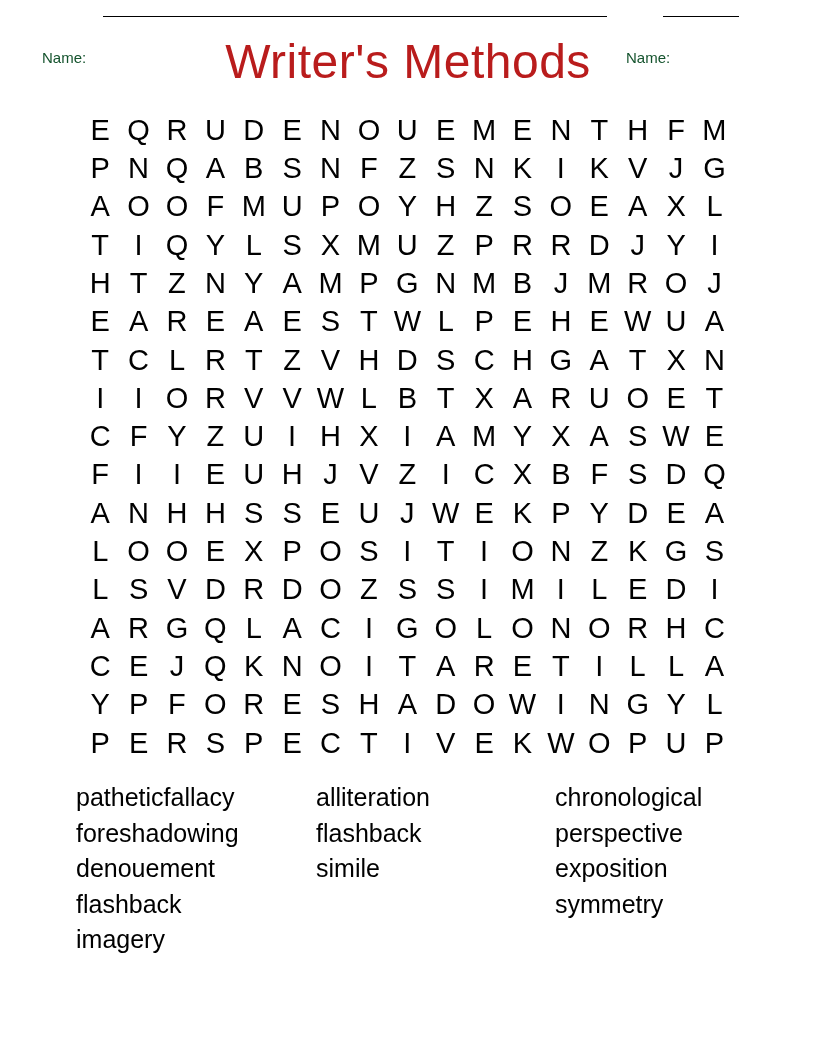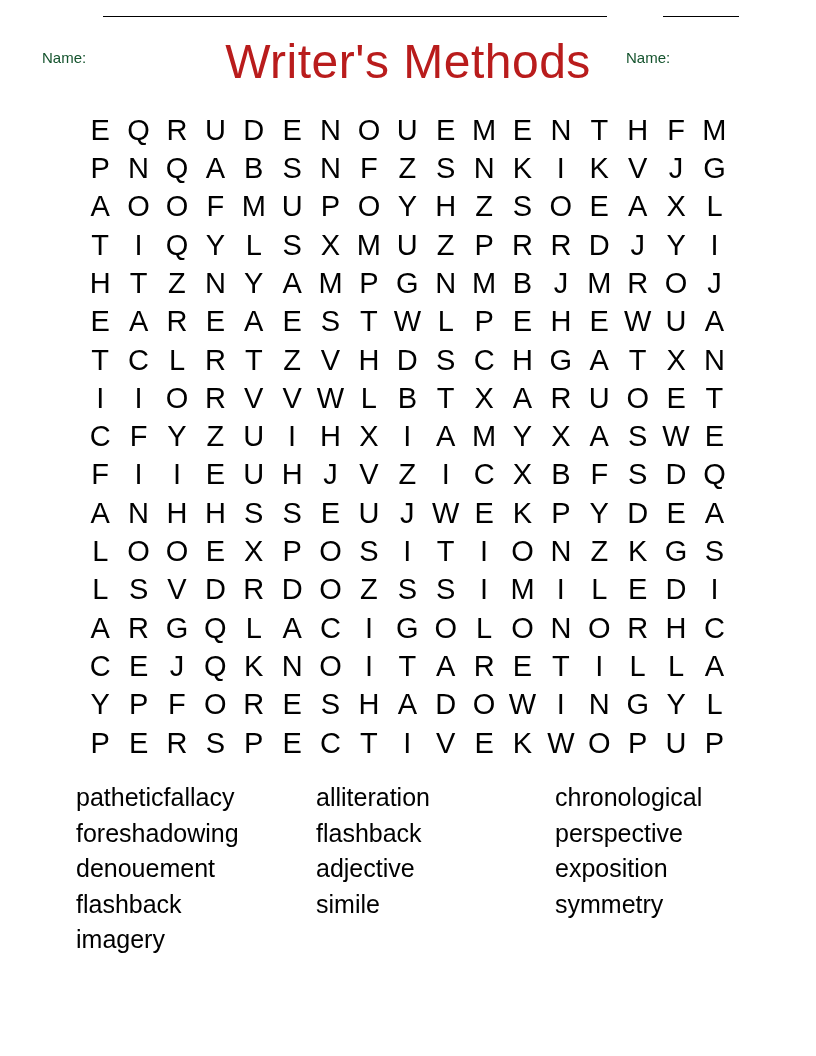--- a/index.html
+++ b/index.html
@@ -392,21 +392,20 @@
     <div class="word-col word-col-1">
         <div class="word">patheticfallacy</div>
         <div class="word">foreshadowing</div>
         <div class="word">denouement</div>
         <div class="word">flashback</div>
         <div class="word">imagery</div>
       </div>
     <div class="word-col word-col-2">
         <div class="word">alliteration</div>
         <div class="word">flashback</div>
-        <div class="word">adjective</div>
         <div class="word">simile</div>
       </div>
     <div class="word-col word-col-3">
         <div class="word">chronological</div>
         <div class="word">perspective</div>
         <div class="word">exposition</div>
         <div class="word">symmetry</div>
       </div>
   </div>
 

